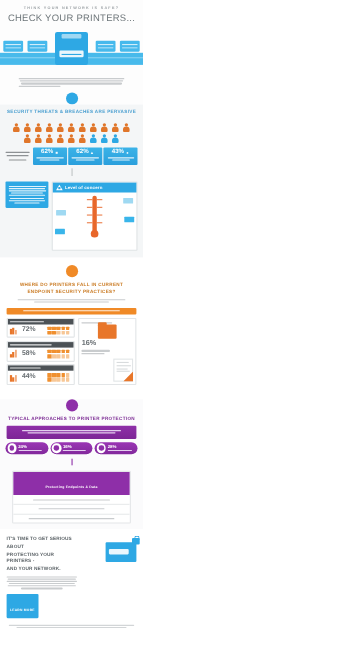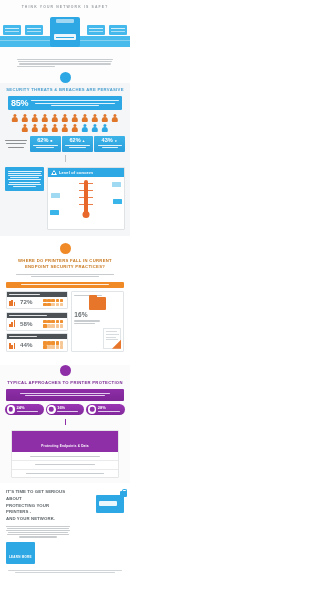--- a/index.html
+++ b/index.html
@@ -287,20 +287,21 @@
   .footer{padding:5px 8px 6px;}
   .footer .fakeline{background:#d2d5d7;}
 </style>
 </head>
 <body>
 
 <div class="page">
 
   <div class="hero">
     <div class="kicker">THINK YOUR NETWORK IS SAFE?</div>
+    <div class="headline">CHECK YOUR PRINTERS...</div>
 
     <div class="hero-art">
       <div class="water"></div>
       <div class="dev d1">
           <div class="screen"></div>
         </div>
       <div class="dev d2">
           <div class="screen"></div>
         </div>
       <div class="dev d3">
@@ -321,28 +322,20 @@
       <div class="fakeline" style="width:96%"></div>
       <div class="fakeline" style="width:40%;margin-left:0"></div>
     </div>
 
     <div class="dot"></div>
   </div>
 
   <div class="sec-blue">
     <div class="sec-title blue">SECURITY THREATS &amp; BREACHES ARE PERVASIVE</div>
 
-    <div class="bigstat-bar">
-      <div class="num">85%</div>
-      <div class="txt">
-        <div class="fakeline w-white" style="width:100%"></div>
-        <div class="fakeline w-white" style="width:92%"></div>
-        <div class="fakeline w-white" style="width:55%"></div>
-      </div>
-    </div>
 
     <div class="people">
       <div class="person">
           <div class="head"></div>
           <div class="body"></div>
         </div>
       <div class="person">
           <div class="head"></div>
           <div class="body"></div>
         </div>

